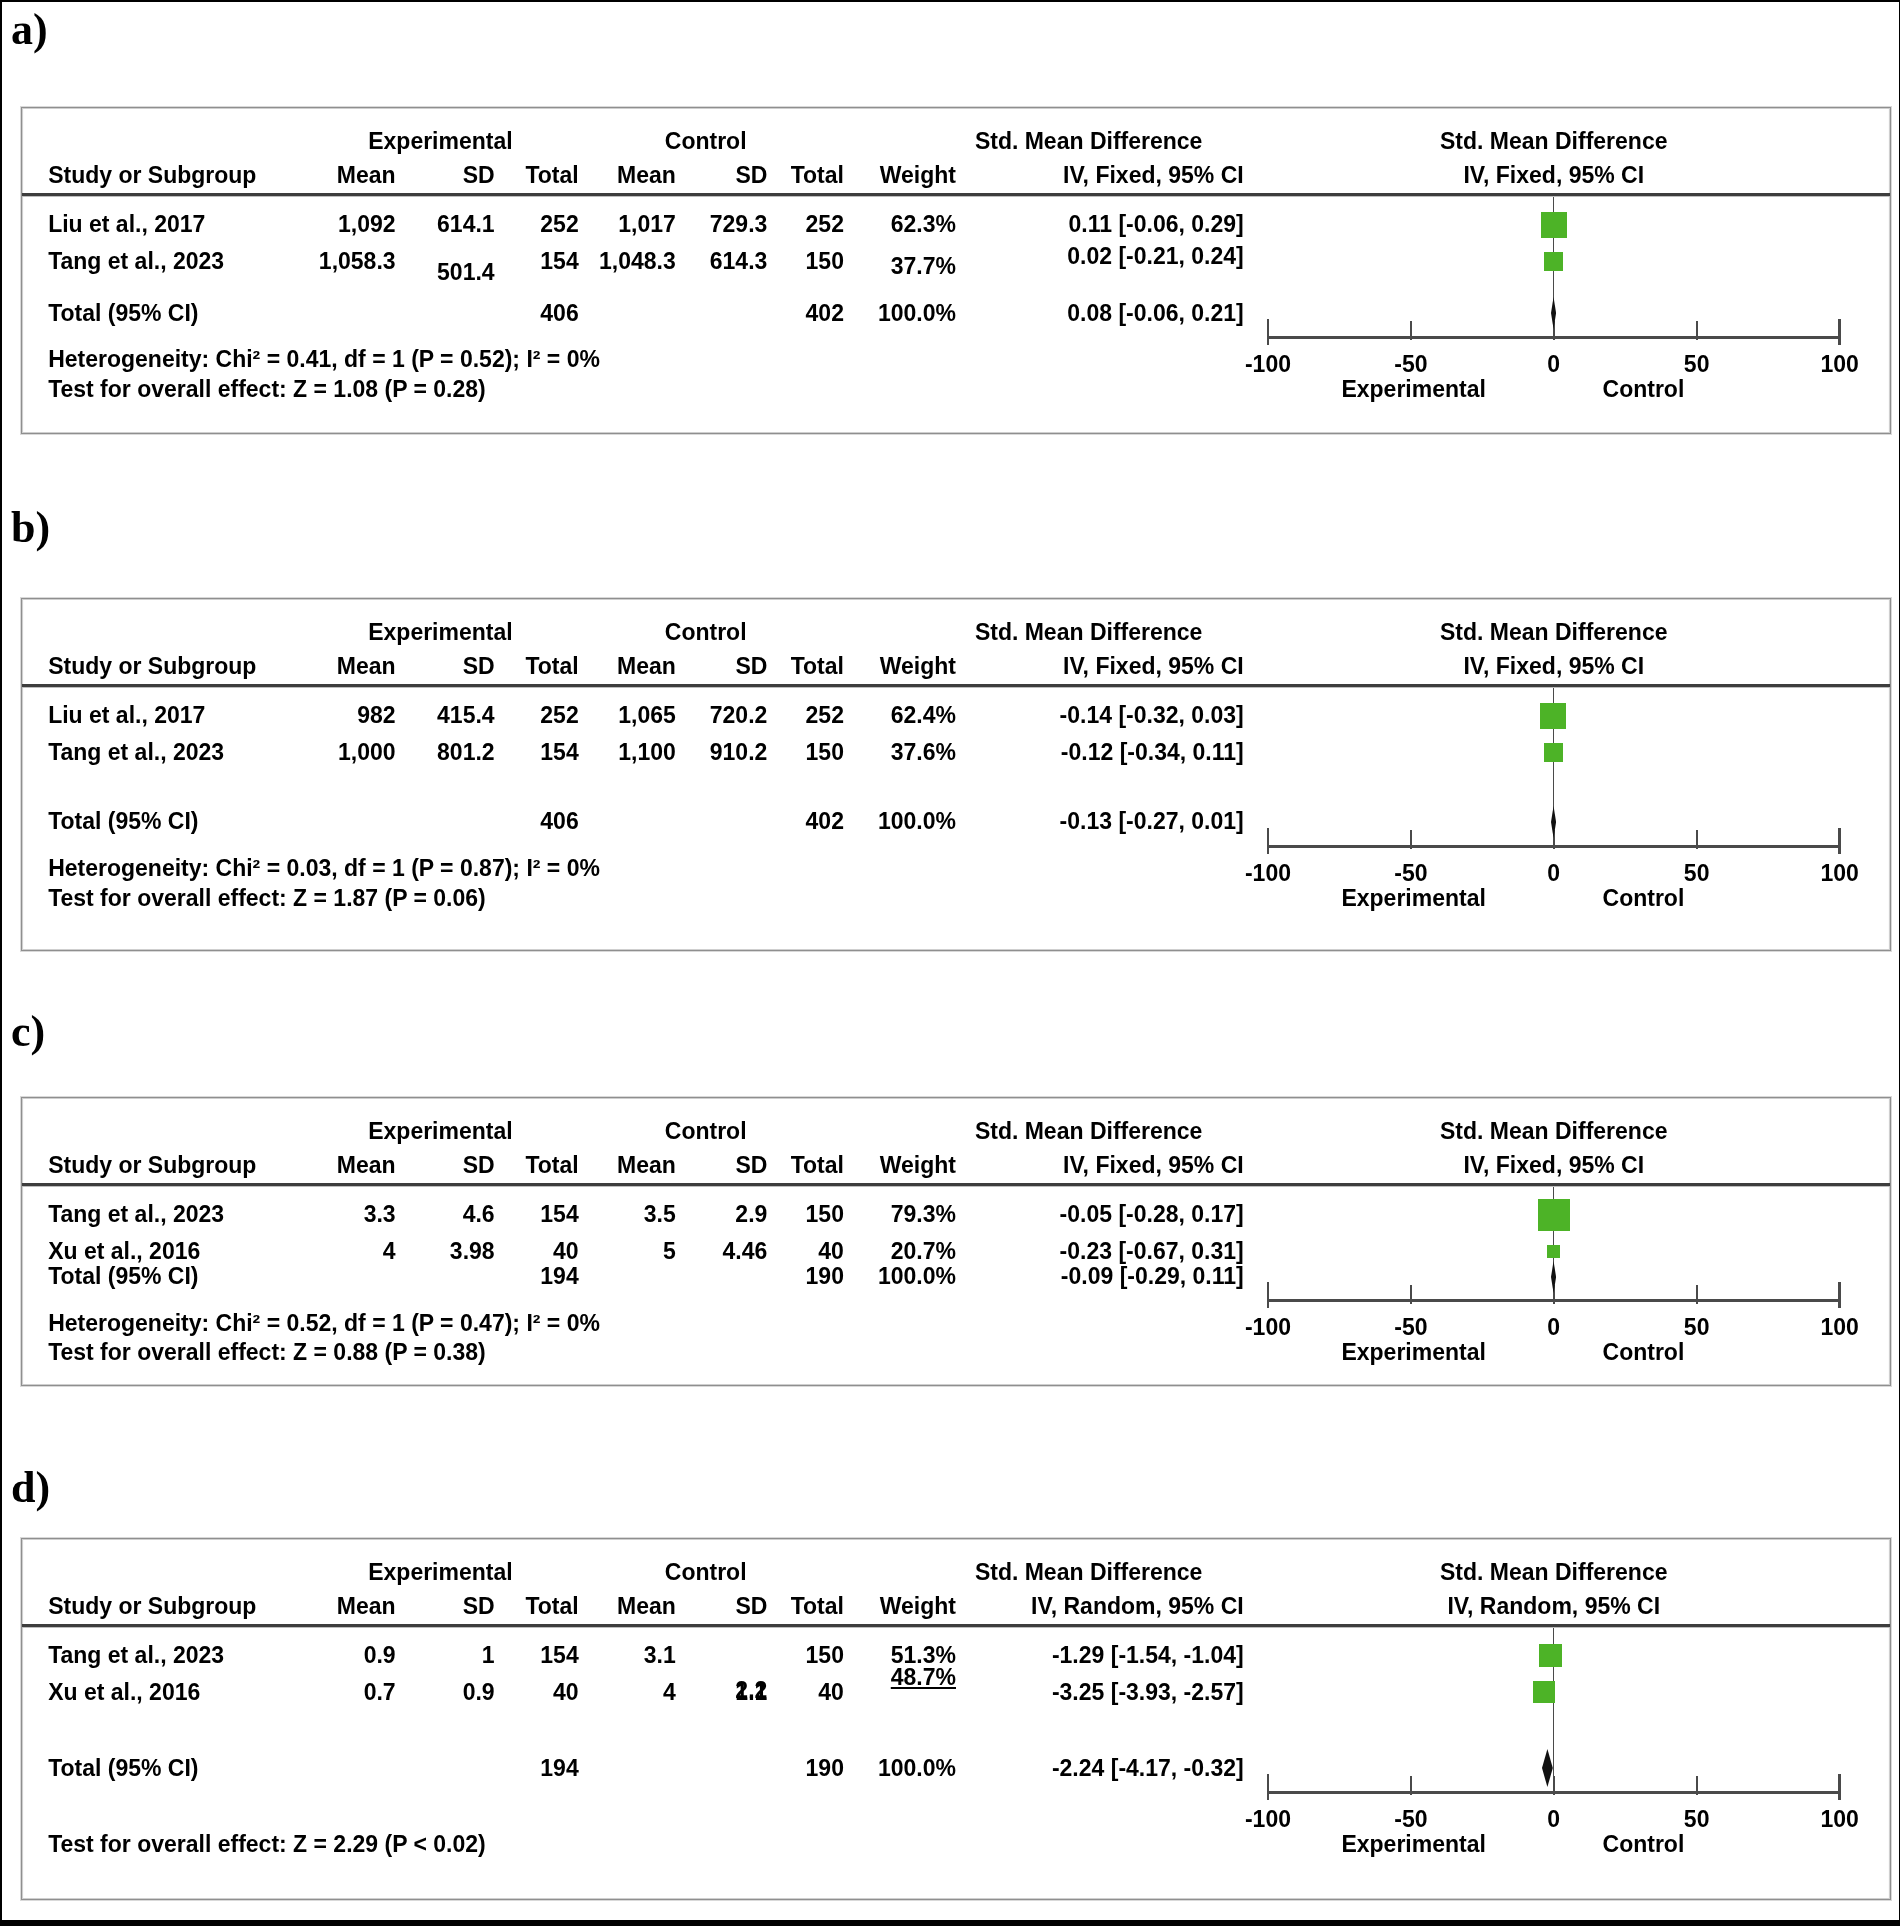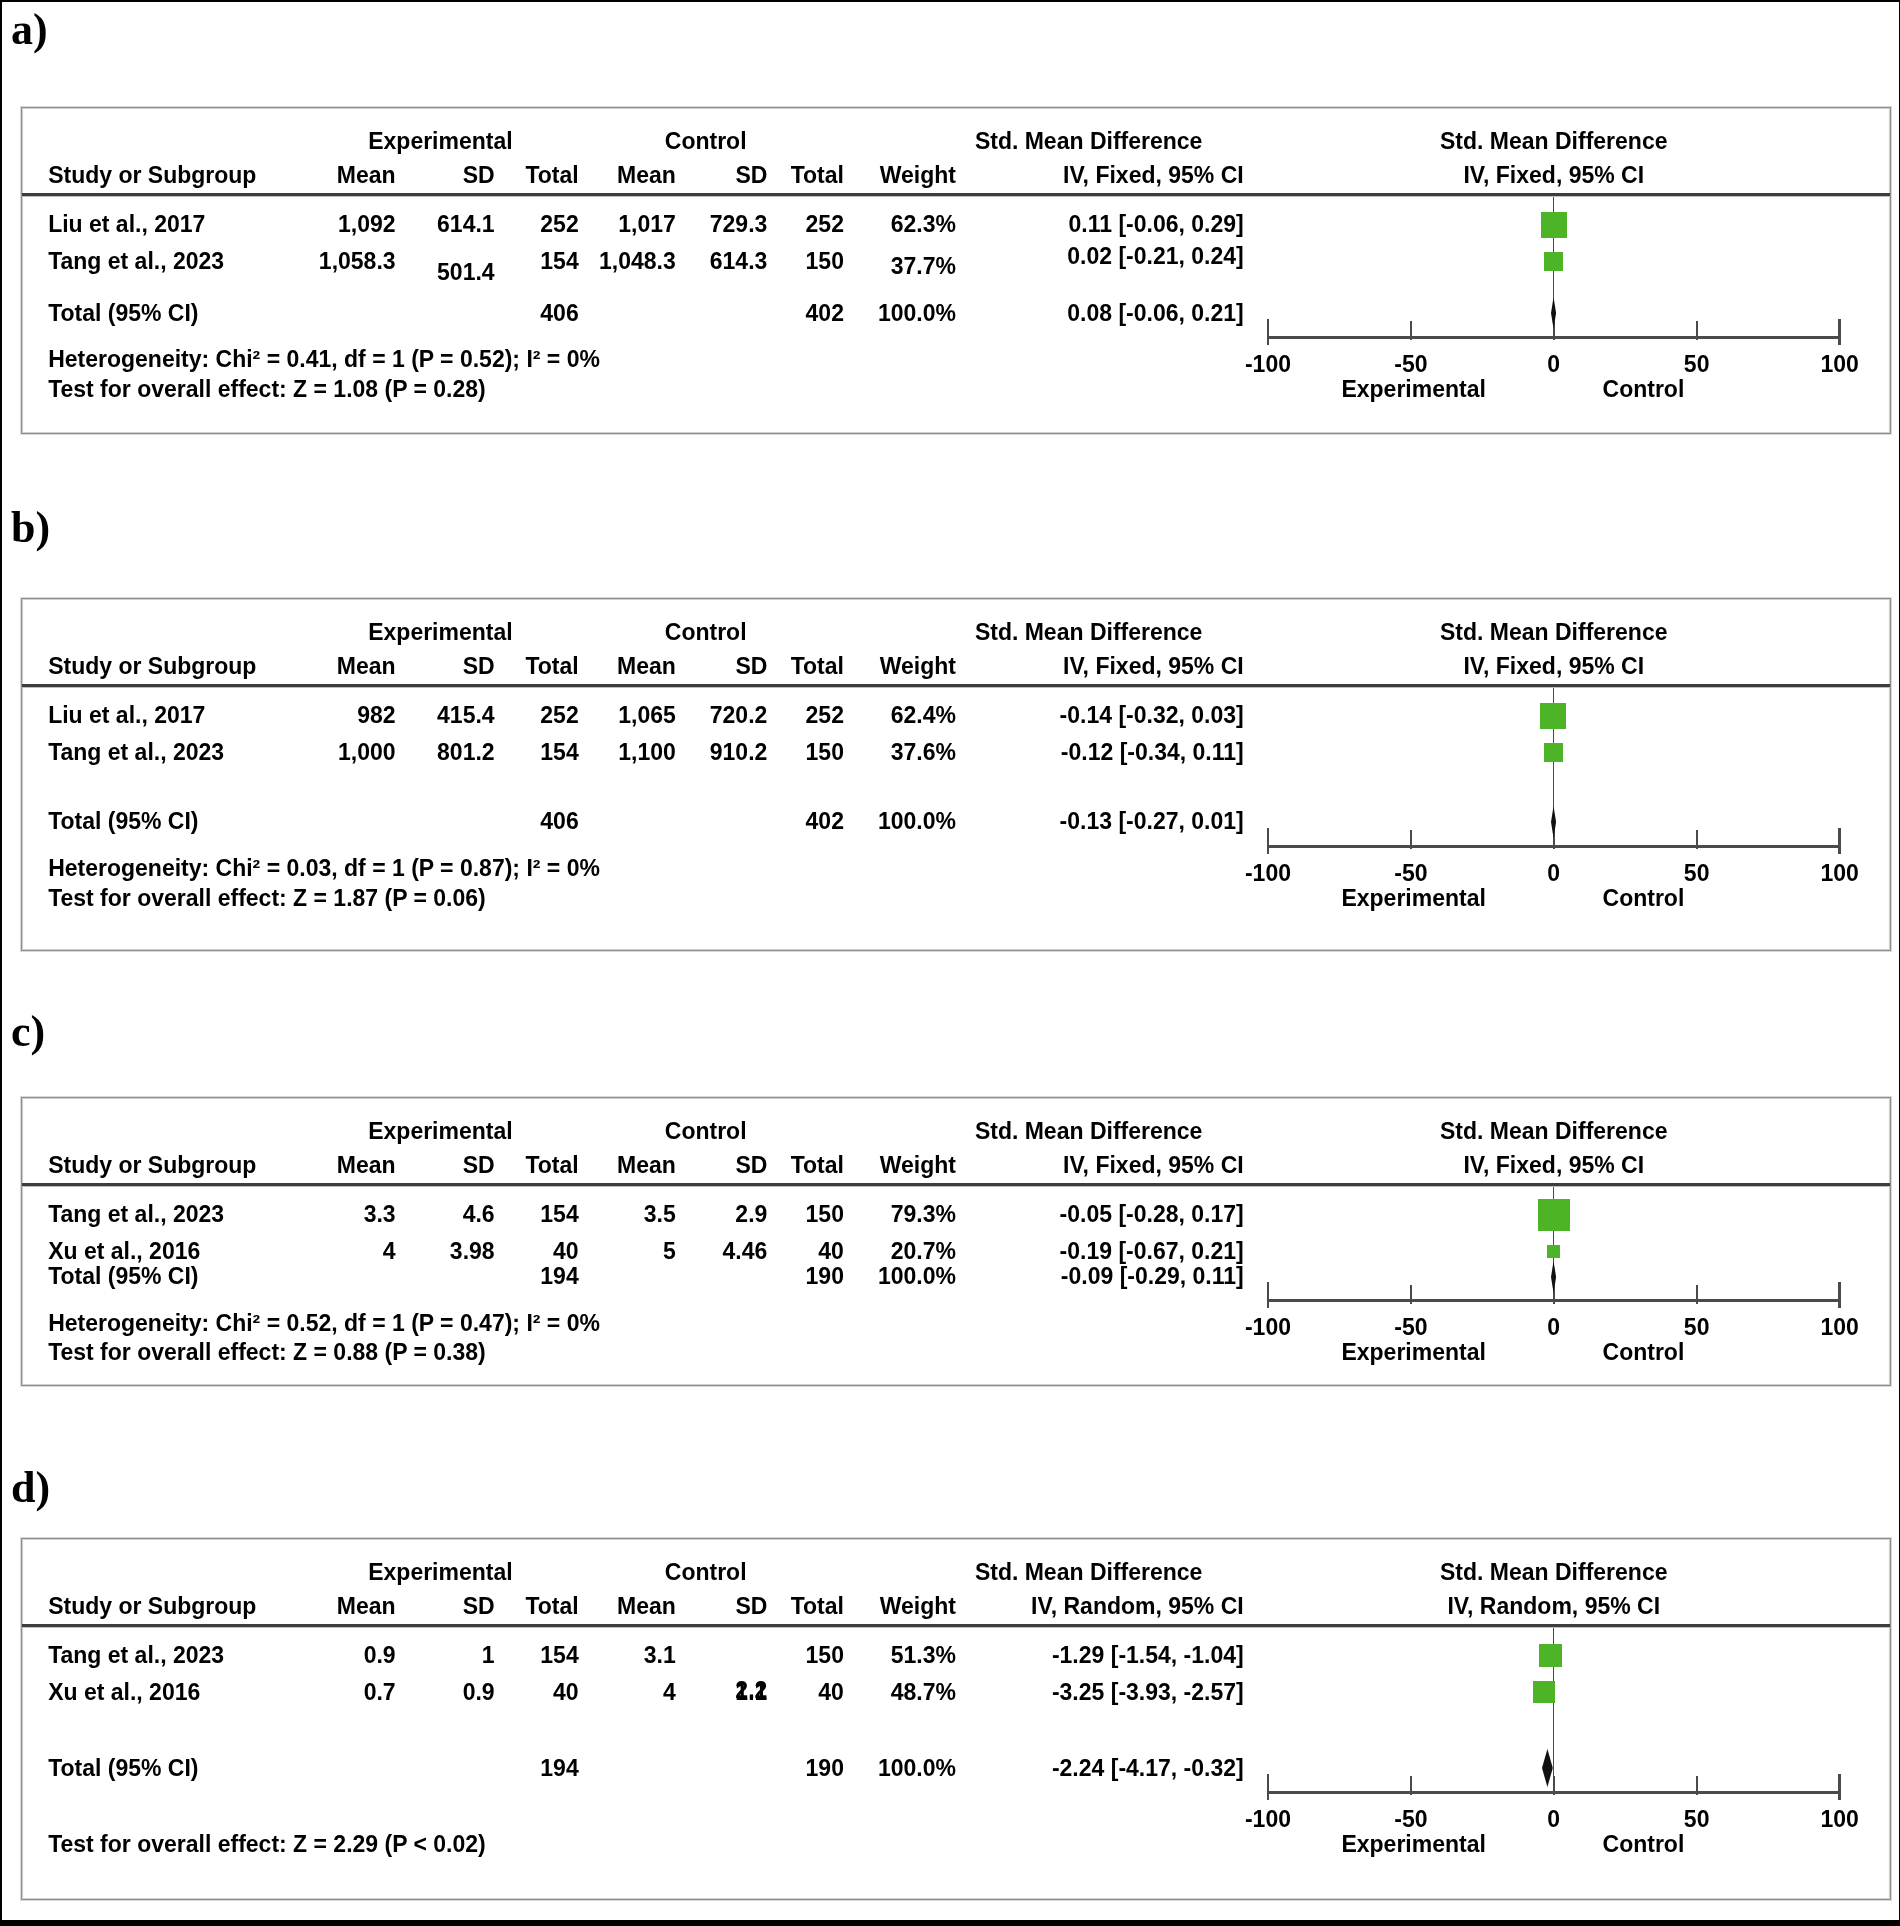--- a/index.html
+++ b/index.html
@@ -179,21 +179,21 @@
       <div class="t" style="right: 50%; top: 104px;">79.3%</div>
       <div class="t" style="right: 34.6%; top: 104px;">-0.05 [-0.28, 0.17]</div>
       <div class="t" style="left: 1.4%; top: 141px;">Xu et al., 2016</div>
       <div class="t" style="right: 80%; top: 141px;">4</div>
       <div class="t" style="right: 74.7%; top: 141px;">3.98</div>
       <div class="t" style="right: 70.2%; top: 141px;">40</div>
       <div class="t" style="right: 65%; top: 141px;">5</div>
       <div class="t" style="right: 60.1%; top: 141px;">4.46</div>
       <div class="t" style="right: 56%; top: 141px;">40</div>
       <div class="t" style="right: 50%; top: 141px;">20.7%</div>
-      <div class="t" style="right: 34.6%; top: 141px;">-0.19 [-0.67, 0.21]</div>
+      <div class="t" style="right: 34.6%; top: 141px;">-0.23 [-0.67, 0.31]</div>
       <div class="t" style="left: 1.4%; top: 166px;">Total (95% CI)</div>
       <div class="t" style="right: 70.2%; top: 166px;">194</div>
       <div class="t" style="right: 56%; top: 166px;">190</div>
       <div class="t" style="right: 50%; top: 166px;">100.0%</div>
       <div class="t" style="right: 34.6%; top: 166px;">-0.09 [-0.29, 0.11]</div>
       <div class="t" style="left: 1.4%; top: 213px;">Heterogeneity: Chi² = 0.52, df = 1 (P = 0.47); I² = 0%</div>
       <div class="t" style="left: 1.4%; top: 242px;">Test for overall effect: Z = 0.88 (P = 0.38)</div>
       <div class="vline" style="left: calc(82% - 1.1px); top: 89px; width: 1.7px; height: 113px;"></div>
       <div class="axisline" style="left: 66.7%; width: 30.6%; top: 201px; height: 2.8px;"></div>
       <div class="tick" style="left: calc(66.7% - 1.1px); width: 2.3px; top: 184px; height: 26px;"></div>
@@ -240,21 +240,21 @@
       <div class="t" style="right: 56%; top: 104px;">150</div>
       <div class="t" style="right: 50%; top: 104px;">51.3%</div>
       <div class="t" style="right: 34.6%; top: 104px;">-1.29 [-1.54, -1.04]</div>
       <div class="t" style="left: 1.4%; top: 141px;">Xu et al., 2016</div>
       <div class="t" style="right: 80%; top: 141px;">0.7</div>
       <div class="t" style="right: 74.7%; top: 141px;">0.9</div>
       <div class="t" style="right: 70.2%; top: 141px;">40</div>
       <div class="t" style="right: 65%; top: 141px;">4</div>
       <div class="t" style="right: 60.1%; top: 141px;">1.1</div>
       <div class="t" style="right: 56%; top: 141px;">40</div>
-      <div class="t" style="right: 50%; top: 141px;">48.7%</div>
+      <div class="t" style="right: 50%; top: 126px; text-decoration: underline;">48.7%</div>
       <div class="t" style="right: 34.6%; top: 141px;">-3.25 [-3.93, -2.57]</div>
       <div class="t" style="left: 1.4%; top: 217px;">Total (95% CI)</div>
       <div class="t" style="right: 70.2%; top: 217px;">194</div>
       <div class="t" style="right: 56%; top: 217px;">190</div>
       <div class="t" style="right: 50%; top: 217px;">100.0%</div>
       <div class="t" style="right: 34.6%; top: 217px;">-2.24 [-4.17, -0.32]</div>
       <div class="t" style="left: 1.4%; top: 293px;">Test for overall effect: Z = 2.29 (P &lt; 0.02)</div>
       <div class="vline" style="left: calc(82% - 1.1px); top: 89px; width: 1.7px; height: 164px;"></div>
       <div class="axisline" style="left: 66.7%; width: 30.6%; top: 252px; height: 2.8px;"></div>
       <div class="tick" style="left: calc(66.7% - 1.1px); width: 2.3px; top: 235px; height: 26px;"></div>

